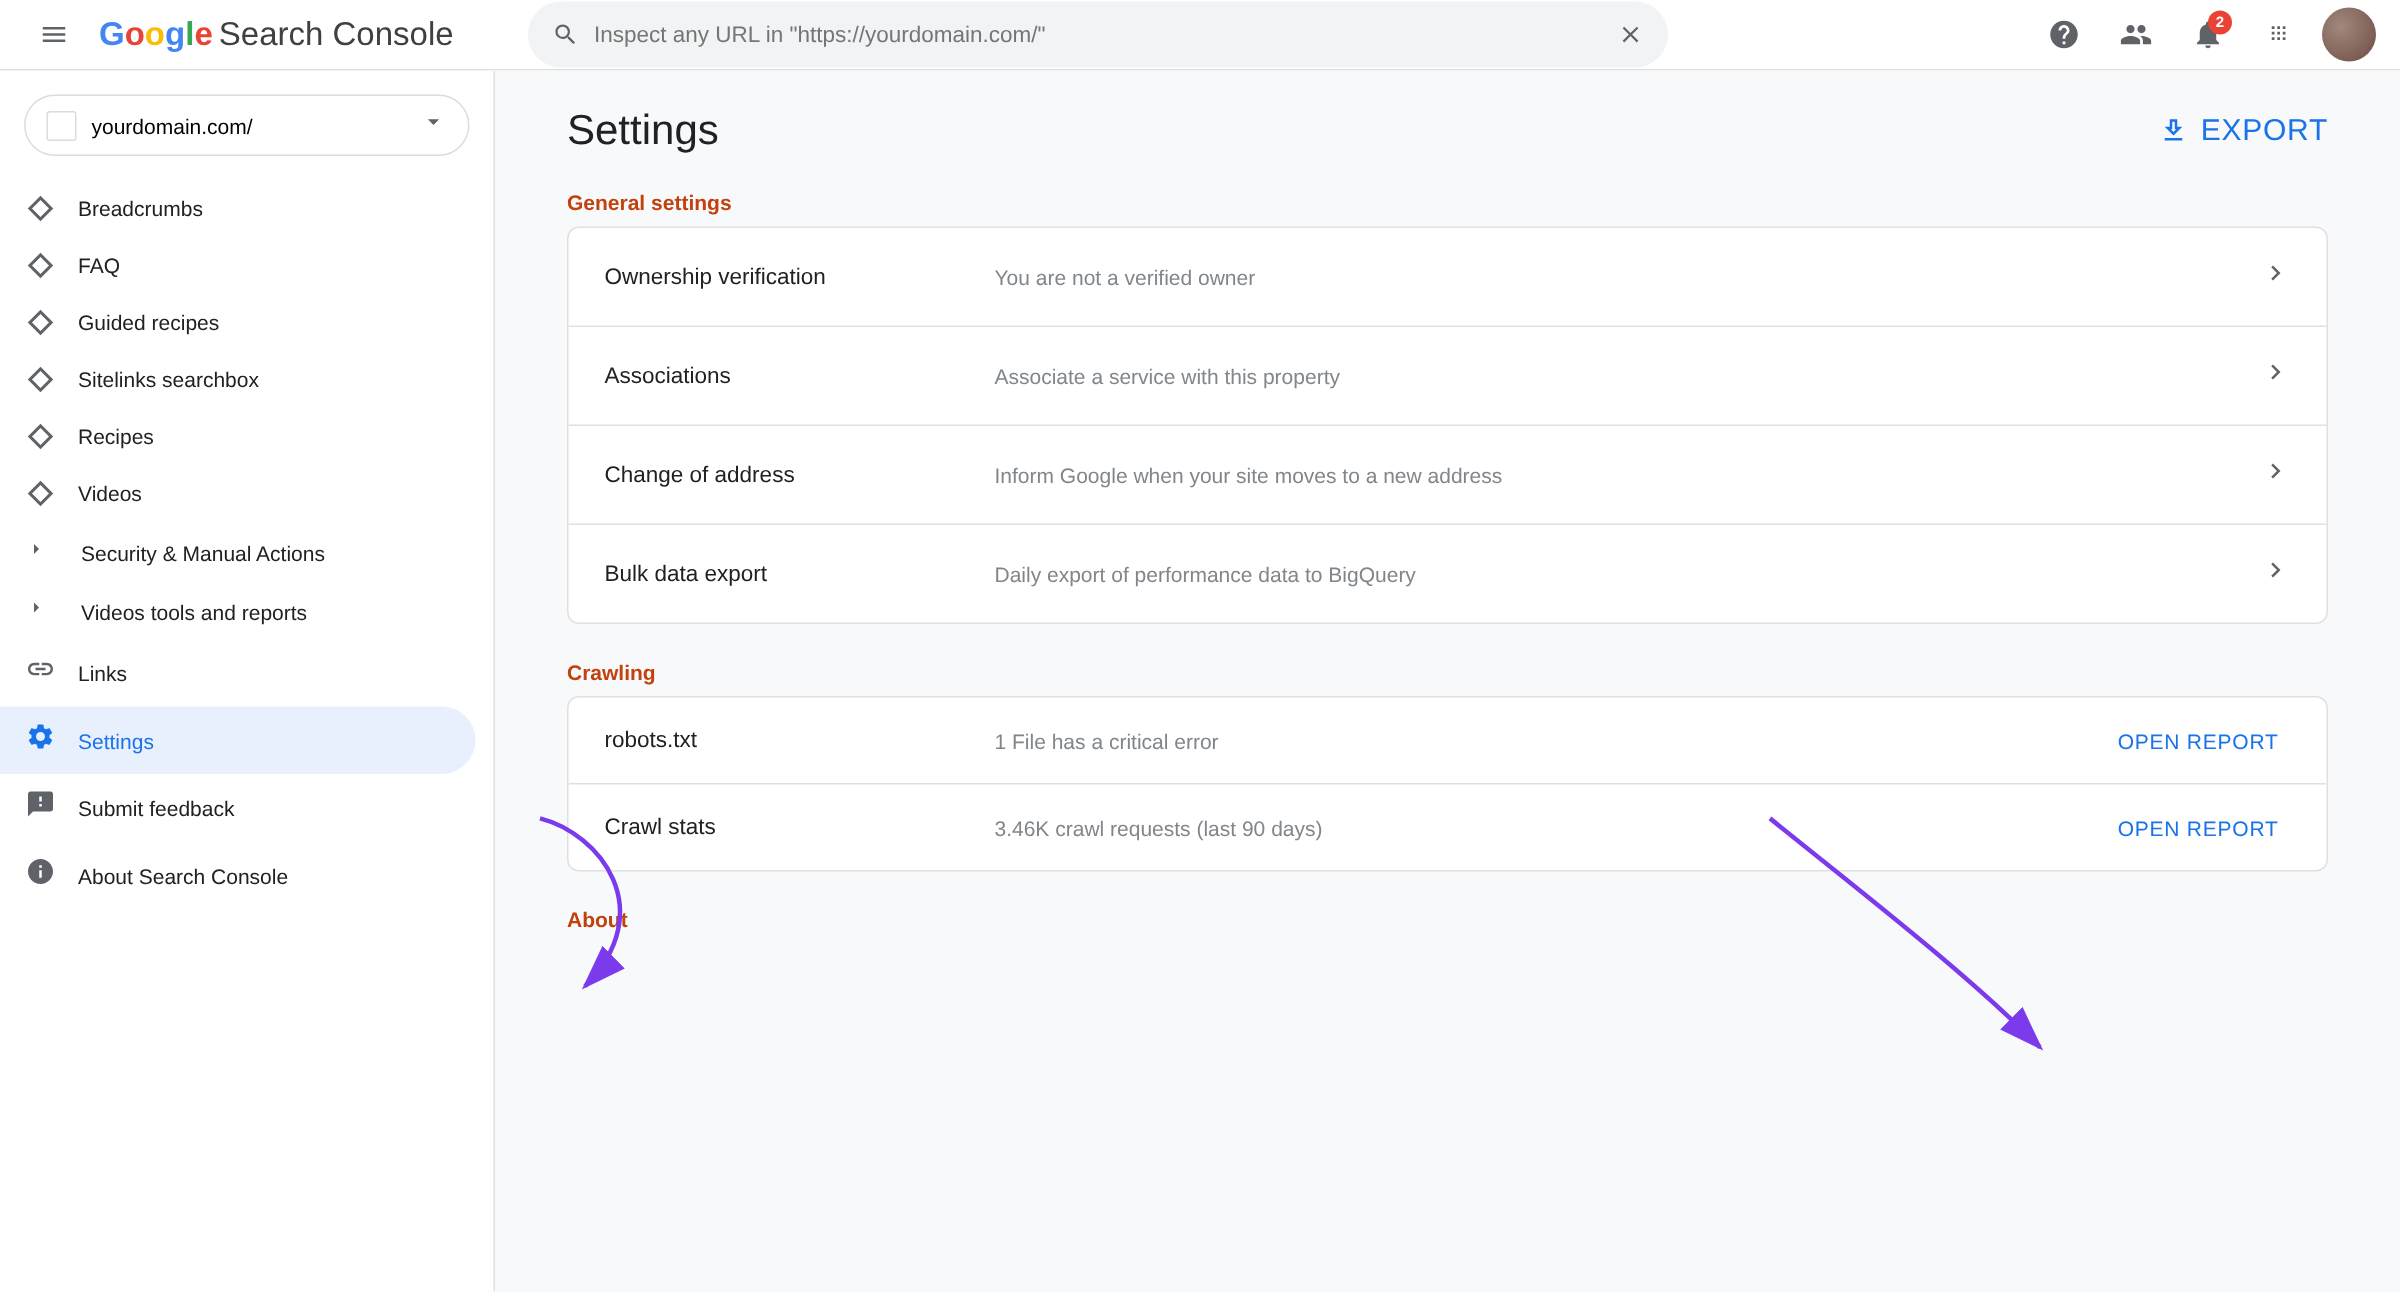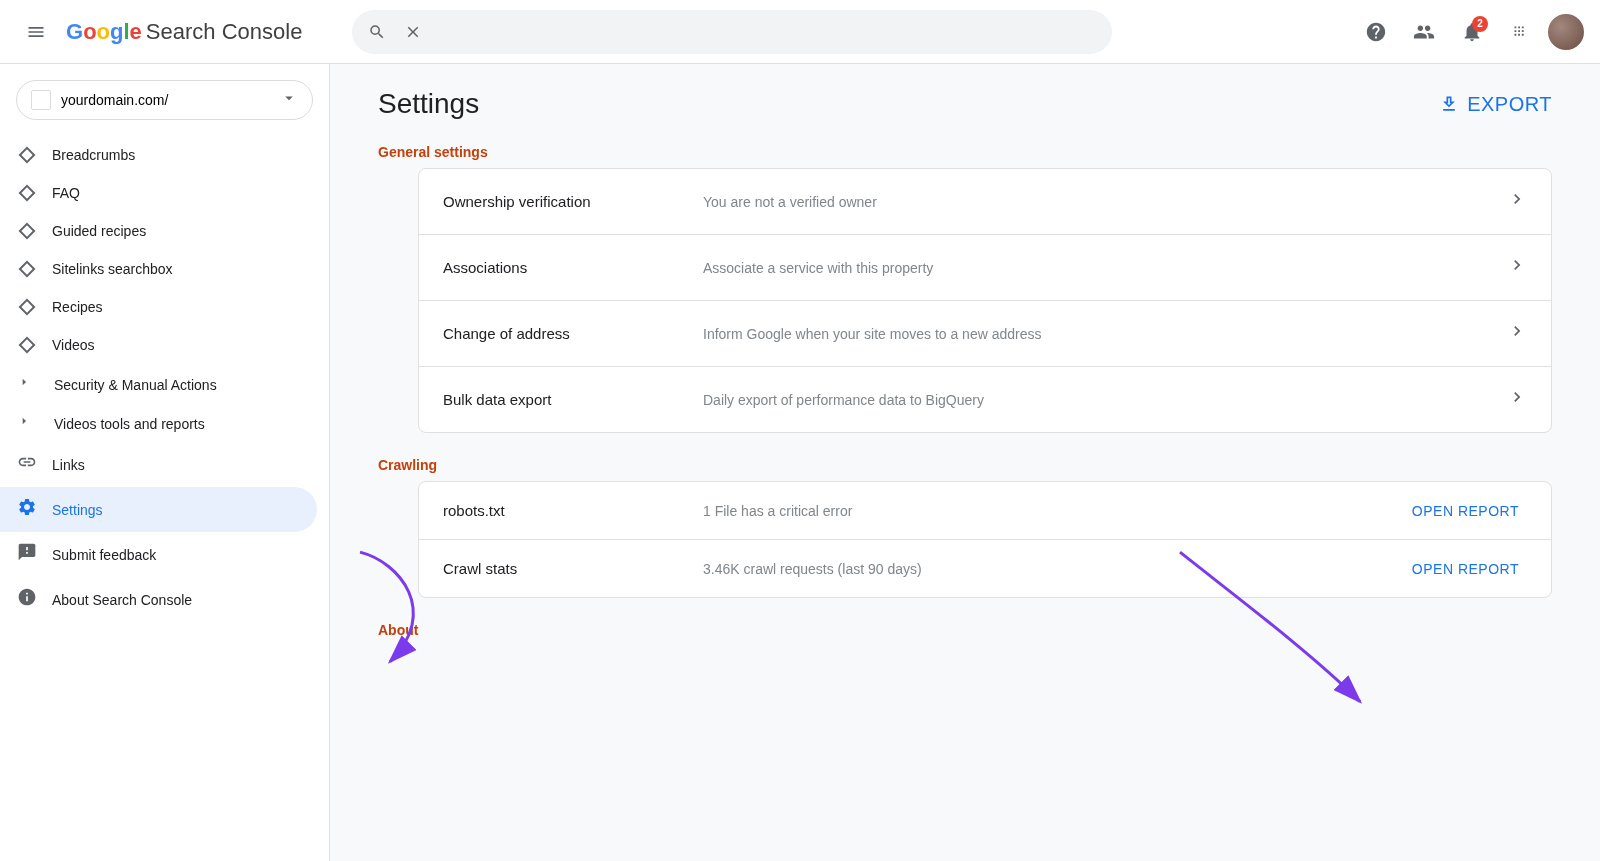--- a/index.html
+++ b/index.html
@@ -2,21 +2,21 @@
 <html><head>
   <meta charset="utf-8">
   <style>
     * { box-sizing: border-box; margin: 0; padding: 0; }
     body { font-family: 'Google Sans', Arial, sans-serif; background: #fff; display: flex; flex-direction: column; height: 100vh; overflow: hidden; }
 
     
     .topbar {
       display: flex;
       align-items: center;
-      height: 64px;
+      height: 47px;
       padding: 0 16px;
       border-bottom: 1px solid #e0e0e0;
       gap: 16px;
       flex-shrink: 0;
     }
     .topbar-logo {
       display: flex;
       align-items: center;
       gap: 10px;
       min-width: 320px;
@@ -228,21 +228,20 @@
       margin-bottom: 8px;
       margin-top: 8px;
       font-weight: bold;
     }
     .settings-card {
       background: #fff;
       border: 1px solid #e0e0e0;
       border-radius: 8px;
       overflow: hidden;
       margin-bottom: 24px;
-      margin-left: 40px;
     }
     .settings-row {
       display: flex;
       align-items: center;
       padding: 20px 24px;
       border-bottom: 1px solid #e0e0e0;
       cursor: pointer;
     }
     .settings-row:last-child { border-bottom: none; }
     .settings-row-title {
@@ -300,20 +299,21 @@
       <span class="logo-rest"> Search Console</span>
     </div>
   </div>
 
   <div class="search-bar">
     <div class="search-icon-wrap">
       <svg width="18" height="18" viewBox="0 0 24 24" fill="#5f6368">
         <path d="M15.5 14h-.79l-.28-.27A6.471 6.471 0 0 0 16 9.5 6.5 6.5 0 1 0 9.5 16c1.61 0 3.09-.59 4.23-1.57l.27.28v.79l5 4.99L20.49 19l-4.99-5zm-6 0C7.01 14 5 11.99 5 9.5S7.01 5 9.5 5 14 7.01 14 9.5 11.99 14 9.5 14z"></path>
       </svg>
     </div>
+    <input type="text" placeholder="Inspect any URL in &quot;https://yourdomain.com/&quot;" style="">
     <div class="clear-icon-wrap">
       <svg width="18" height="18" viewBox="0 0 24 24" fill="#5f6368">
         <path d="M19 6.41L17.59 5 12 10.59 6.41 5 5 6.41 10.59 12 5 17.59 6.41 19 12 13.41 17.59 19 19 17.59 13.41 12z"></path>
       </svg>
     </div>
   </div>
 
   <div class="topbar-actions">
     <div class="icon-btn">
       <svg width="22" height="22" viewBox="0 0 24 24" fill="#5f6368">

